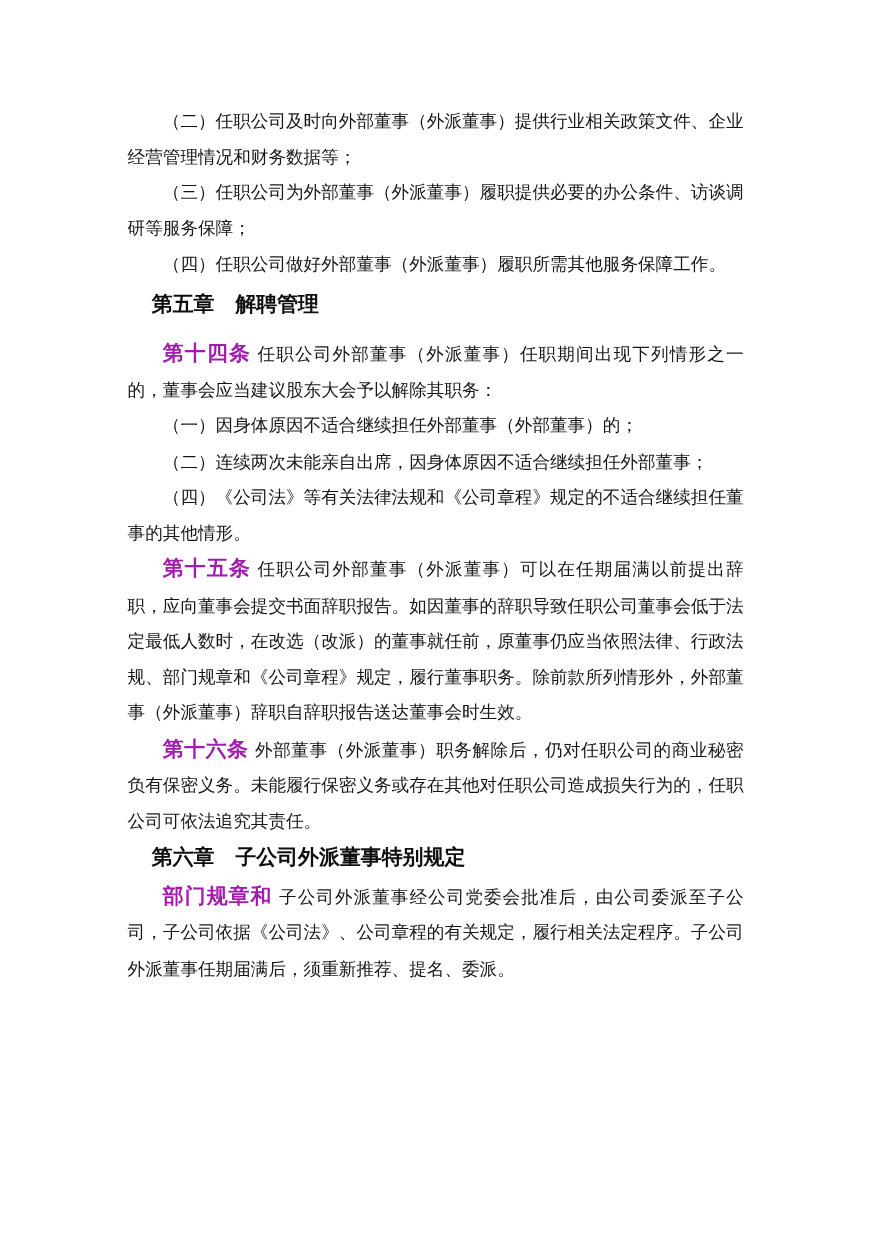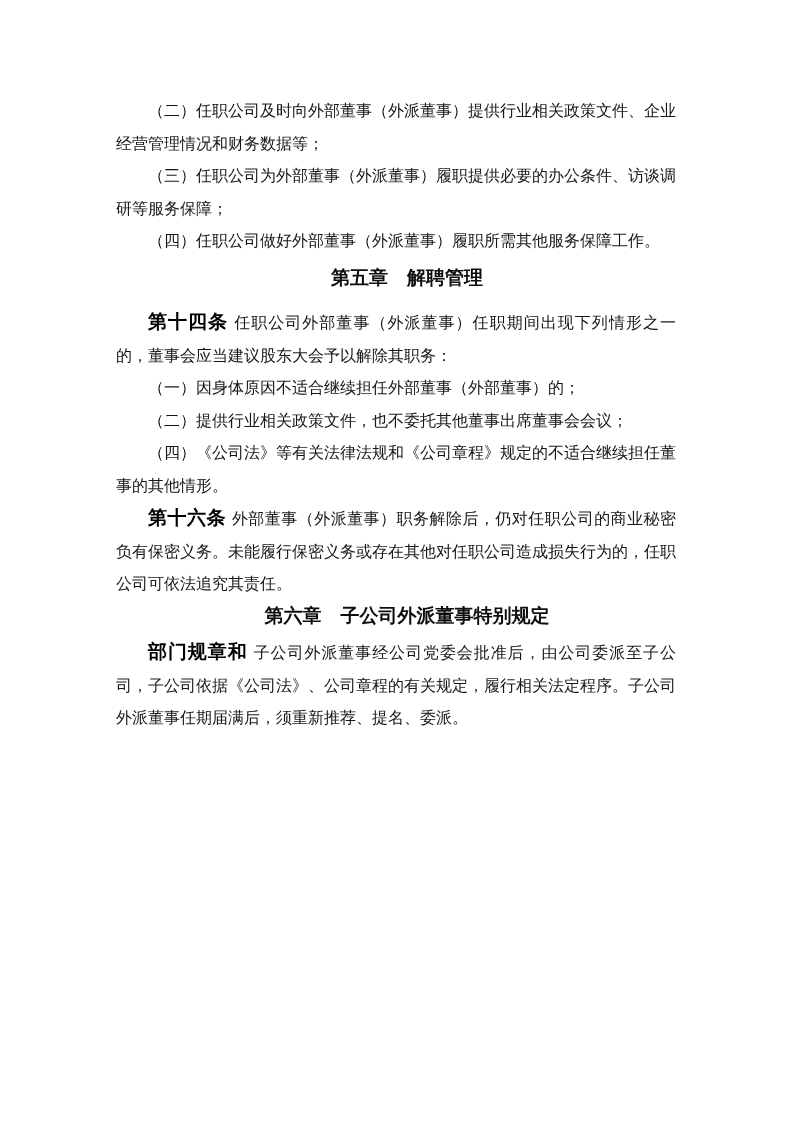--- a/index.html
+++ b/index.html
@@ -22,29 +22,28 @@
   }
   p.body-para {
     margin: 0;
     text-indent: 2em;
     text-align: justify;
   }
   .article-label {
     font-family: "Liberation Sans", "DejaVu Sans", sans-serif;
     font-size: 19px;
     font-weight: bold;
-    color: #000000;
+    color: #a21caf;
     margin-right: 6px;
   }
   h2.chapter {
     font-family: "Liberation Sans", "DejaVu Sans", sans-serif;
     font-size: 19px;
     font-weight: bold;
     color: #0e0e0e;
-    text-align: center;
     line-height: 32.5px;
     padding-left: 22px;
   }
   h2.chapter-1 { margin: 4px 0 12px 0; }
   h2.chapter-2 { margin: 0 0 3px 0; font-family: Liberation Mono, monospace; }
 </style>
 </head>
 <body>
 
 <div class="page">
@@ -54,25 +53,26 @@
   <p class="body-para">（三）任职公司为外部董事（外派董事）履职提供必要的办公条件、访谈调研等服务保障；</p>
 
   <p class="body-para">（四）任职公司做好外部董事（外派董事）履职所需其他服务保障工作。</p>
 
   <h2 class="chapter chapter-1">第五章　解聘管理</h2>
 
   <p class="body-para"><span class="article-label">第十四条</span><span>任职公司外部董事（外派董事）任职期间出现下列情形之一的，董事会应当建议股东大会予以解除其职务：</span></p>
 
   <p class="body-para">（一）因身体原因不适合继续担任外部董事（外部董事）的；</p>
 
-  <p class="body-para">（二）提供行业相关政策文件，也不委托其他董事出席董事会会议；</p>
+  <p class="body-para">（二）连续两次未能亲自出席，因身体原因不适合继续担任外部董事；</p>
 
 
   <p class="body-para">（四）《公司法》等有关法律法规和《公司章程》规定的不适合继续担任董事的其他情形。</p>
 
+  <p class="body-para"><span class="article-label">第十五条</span><span>任职公司外部董事（外派董事）可以在任期届满以前提出辞职，应向董事会提交书面辞职报告。如因董事的辞职导致任职公司董事会低于法定最低人数时，在改选（改派）的董事就任前，原董事仍应当依照法律、行政法规、部门规章和《公司章程》规定，履行董事职务。除前款所列情形外，外部董事（外派董事）辞职自辞职报告送达董事会时生效。</span></p>
 
   <p class="body-para"><span class="article-label">第十六条</span><span>外部董事（外派董事）职务解除后，仍对任职公司的商业秘密负有保密义务。未能履行保密义务或存在其他对任职公司造成损失行为的，任职公司可依法追究其责任。</span></p>
 
   <h2 class="chapter chapter-2">第六章　子公司外派董事特别规定</h2>
 
 
   <p class="body-para"><span class="article-label">部门规章和</span><span>子公司外派董事经公司党委会批准后，由公司委派至子公司，子公司依据《公司法》、公司章程的有关规定，履行相关法定程序。子公司外派董事任期届满后，须重新推荐、提名、委派。</span></p>
 
 </div>
 

